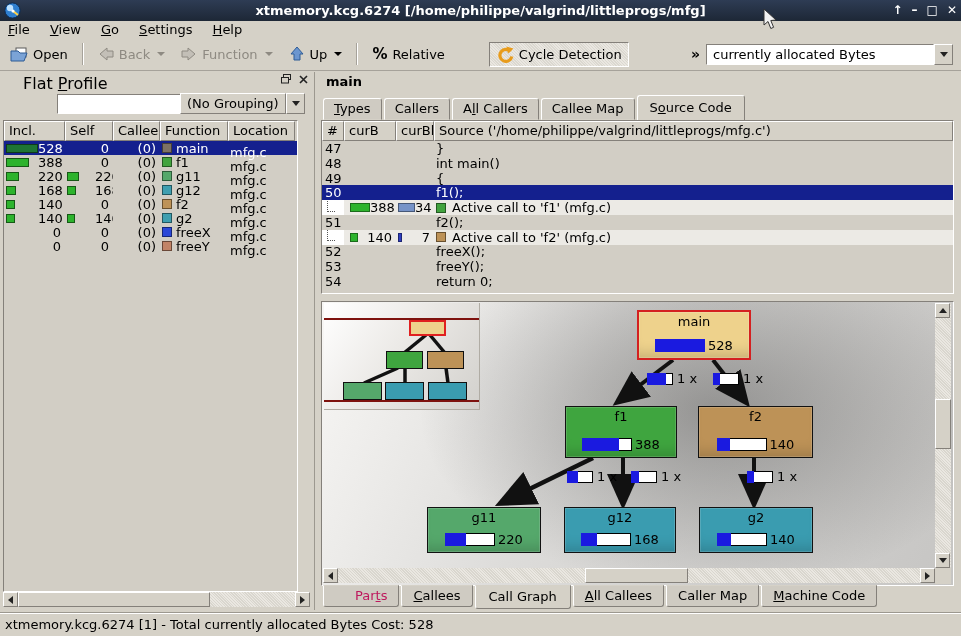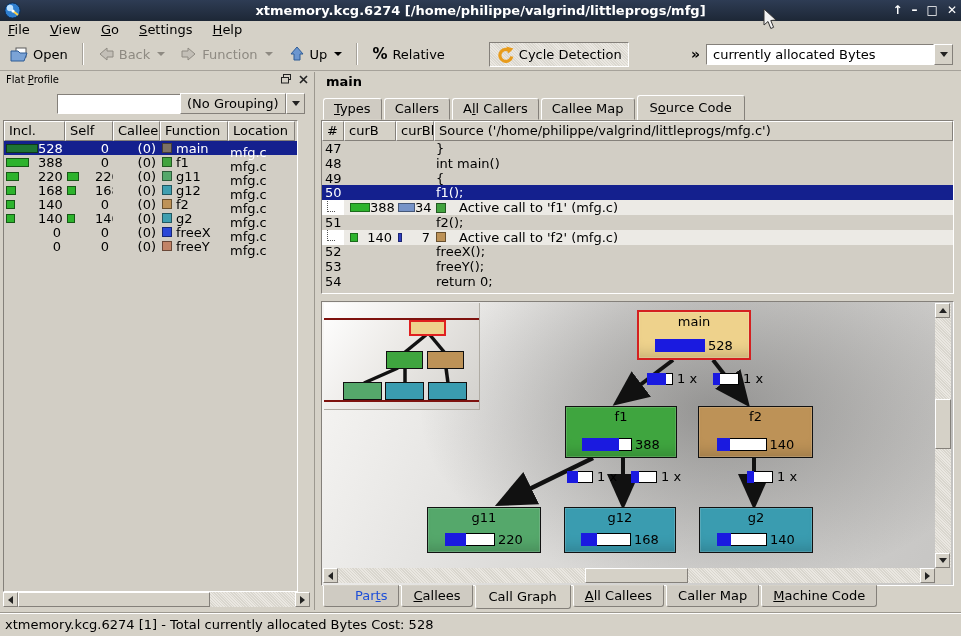--- a/index.html
+++ b/index.html
@@ -31,21 +31,21 @@
   .dd.gray{border-top-color:#8e8a82;}
   .chevron{font-weight:bold;font-size:14px;margin:0 6px 0 auto;}
   .combo{display:flex;align-items:stretch;height:21px;}
   .combo-field{background:#fff;border:1px solid;border-color:#84807a #ffffff #ffffff #84807a;
                padding:0 6px;line-height:19px;width:214px;}
   .combo-btn{width:17px;background:#d5d1c7;border:1px solid;border-color:#ffffff #84807a #84807a #ffffff;
              display:flex;align-items:center;justify-content:center;}
 
   
   .dock{left:0;top:72px;width:314px;height:538px;background:#d5d1c7;border-right:1px solid #9c988f;}
-  .dock-title{left:6px;top:2px;font-size:10px;}
+  .dock-title{left:23px;top:2px;font-size:16px;}
   .dock-icons{right:6px;top:2px;display:flex;gap:8px;align-items:center;}
   .search-label{left:6px;top:26px;margin-top:40px;}
   .search-input{left:57px;top:22px;width:118px;height:18px;background:#fff;border:1px solid;
                 border-color:#84807a #ffffff #ffffff #84807a;font:inherit;padding:0 3px;}
   .group-combo{left:180px;top:21px;width:129px;}
   .fp-table{left:3px;top:48px;width:293px;height:470px;background:#d2cec5;border:1px solid;
             border-color:#84807a #ffffff #ffffff #84807a;overflow:hidden;}
   .hdr-row{display:flex;height:20px;}
   .hdr-cell{background:#d5d1c7;border:1px solid;border-color:#ffffff #84807a #84807a #ffffff;
             box-sizing:border-box;padding:1px 4px;overflow:hidden;white-space:nowrap;}
@@ -89,21 +89,21 @@
   .sc.curbk{width:38px;padding:0 4px 0 2px;}
   .sc.src{flex:1;padding:0 2px;}
   .s-row{display:flex;height:14.8px;align-items:center;}
   .s-row.sel{background:#14208e;color:#fff;}
   .s-row.call{background:#eceae5;}
   .s-row.call .sc.n{background:#fff;height:100%;}
   .dotl{width:7px;height:10px;border-left:1px dotted #555;border-bottom:1px dotted #555;margin-left:2px;margin-top:-3px;}
   .mbar{height:9px;flex:none;box-shadow:inset 0 0 0 1px rgba(0,0,0,.4);}
   .code0{padding-left:33px;}
   .code1{padding-left:45px;}
-  .acall{display:flex;align-items:center;gap:13px;padding-left:26px;}
+  .acall{display:flex;align-items:center;gap:6px;padding-left:26px;}
 
   
   .graph{left:321px;top:301px;width:631px;height:283px;border:1px solid;border-color:#84807a #ffffff #ffffff #84807a;
          background:
            radial-gradient(ellipse 420px 260px at 62% 38%, rgba(40,40,40,.38), rgba(40,40,40,0) 70%),
            linear-gradient(115deg,#f8f7f5 0%,#dddcda 40%,#c6c5c3 100%);
          overflow:hidden;}
   .minimap{left:2px;top:1px;width:155px;height:106px;
            background:linear-gradient(125deg,#ffffff 0%,#eceae7 45%,#d2d0cc 100%);
            border-right:1px solid #b0aca4;border-bottom:1px solid #b0aca4;}
@@ -122,21 +122,21 @@
   .gv{position:absolute;}
   .g-vscroll{left:613px;top:1px;width:16px;height:265px;display:flex;flex-direction:column;
              background:repeating-linear-gradient(45deg,#eae7e1 0 1px,#d9d6ce 1px 2px);}
   .g-hscroll{left:1px;top:266px;width:612px;}
   .g-corner{left:613px;top:266px;width:16px;height:16px;background:#d5d1c7;}
 
   .tabs-bottom{left:323px;top:585px;height:22px;display:flex;align-items:flex-start;}
   .tabb{padding:2px 11px;margin-right:2px;background:#cfcbc2;border:1px solid;border-color:#d5d1c7 #84807a #84807a #ffffff;
         border-radius:0 0 3px 3px;line-height:16px;}
   .tabb.active{background:#d5d1c7;padding:3px 13px;}
-  .tabb.disabled{color:#1d4ed8;padding-left:31px;}
+  .tabb.disabled{color:#be185d;padding-left:31px;}
   .tabb u{text-decoration:underline;}
 
   .statusbar{left:0;top:612px;width:961px;height:24px;background:#d5d1c7;border-top:1px solid #9c988f;
              box-shadow:inset 0 1px 0 #ffffff;line-height:23px;padding-left:5px;box-sizing:border-box;}
 
   .cursor{left:763px;top:8px;}
 </style>
 </head>
 <body>
 

